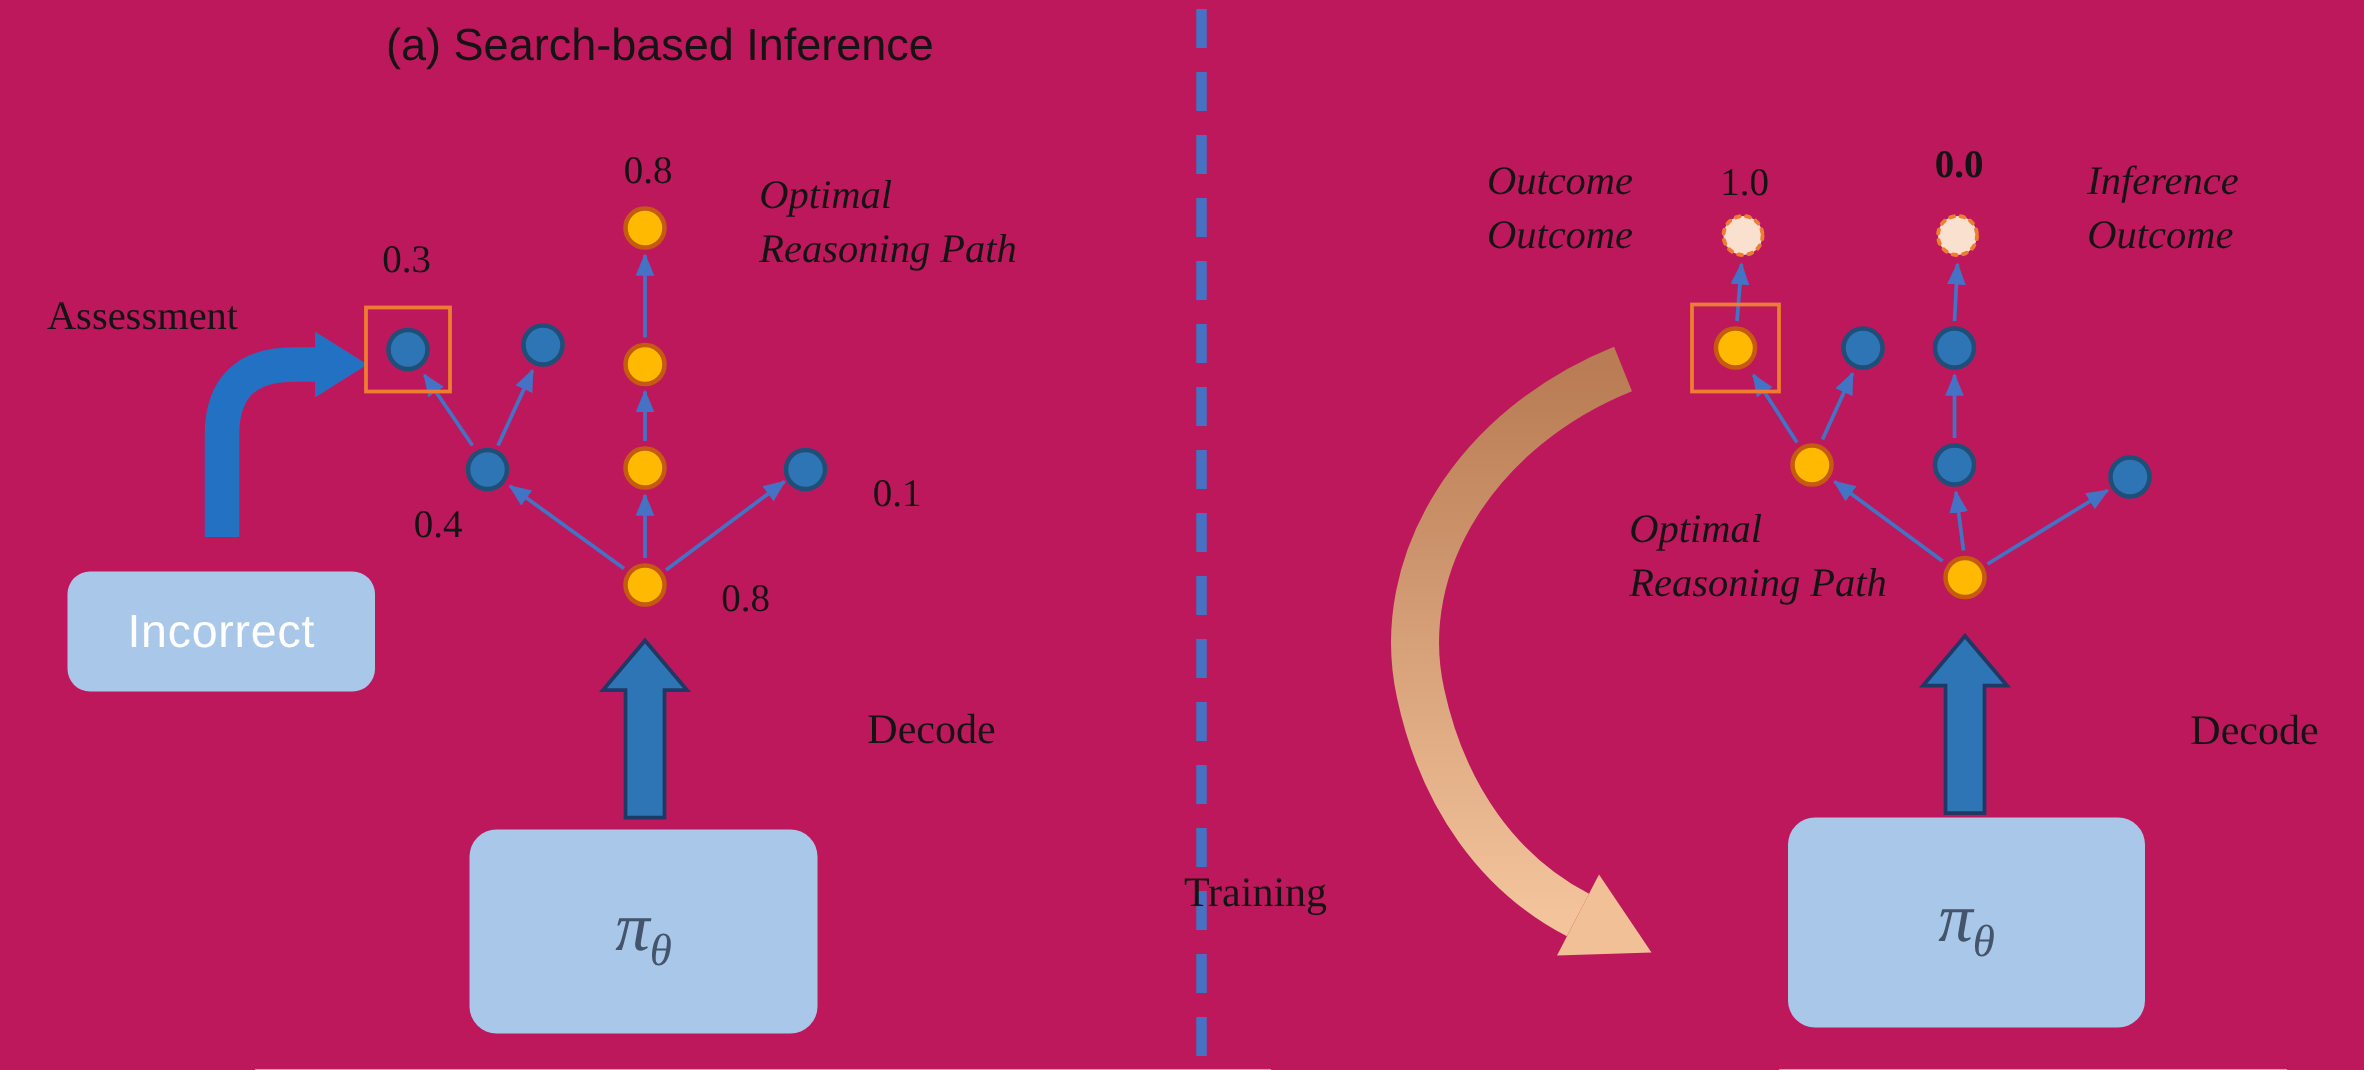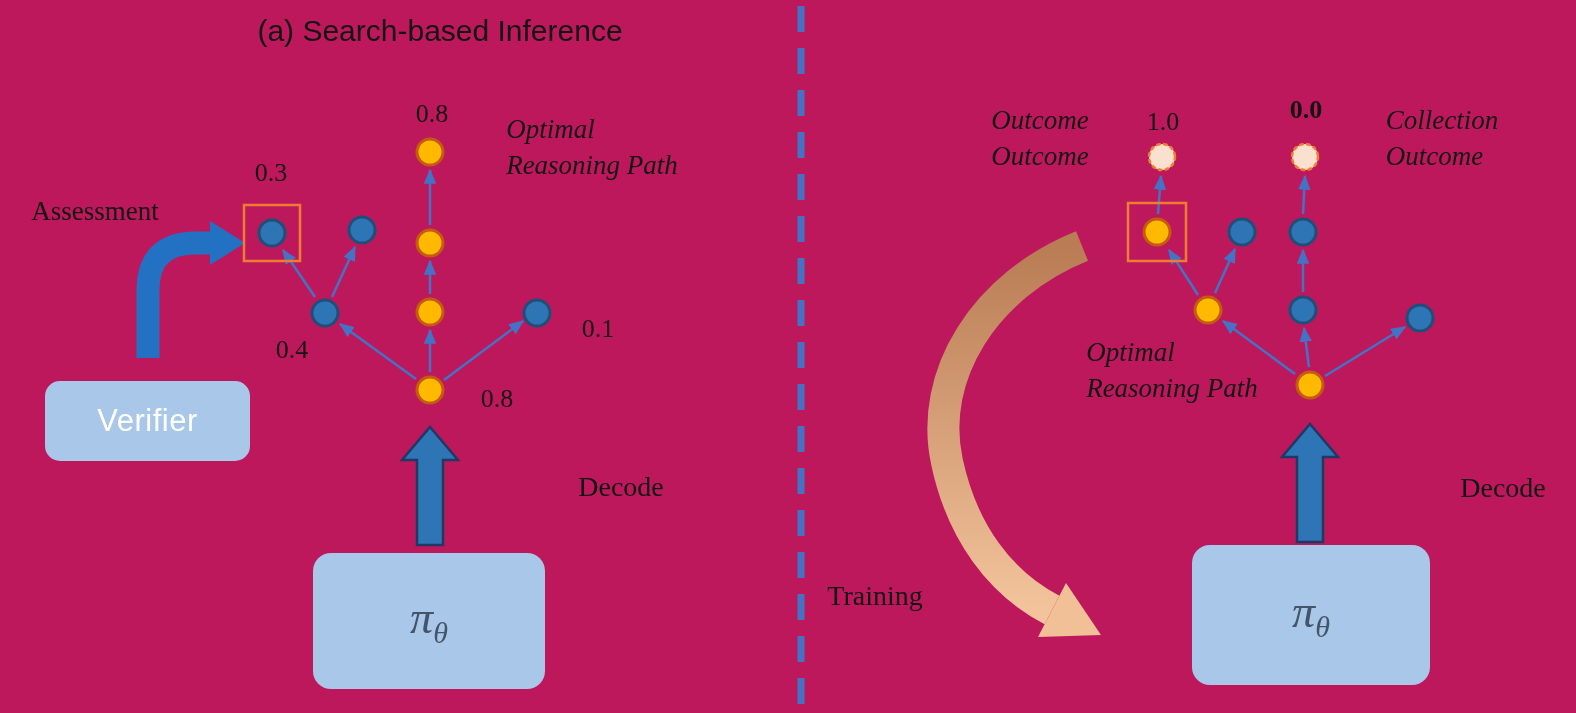--- a/index.html
+++ b/index.html
@@ -110,47 +110,47 @@
   <div class="abs score" style="left:497px; top:399px;">0.8</div>
 
   <div class="abs ital" style="left:592px; top:148px;">
     <div>Optimal</div>
     <div>Reasoning Path</div>
   </div>
 
   <div class="abs lbl" style="left:621px; top:487px; font-size:28px;">Decode</div>
 
   <div class="bluebox verifier-box" style="left:45px; top:381px; width:205px; height:80px;">
-    <span class="verifier-label">Verifier</span>
+    <span class="verifier-label">Incorrect</span>
   </div>
 
   <div class="bluebox pi-box" style="left:313px; top:553px; width:232px; height:136px;">
     <span class="pi-label"><span>π</span><sub>θ</sub></span>
   </div>
 
 
   <div class="abs ital" style="left:1040px; top:139px;">
     <div>Outcome</div>
     <div>Outcome</div>
   </div>
 
   <div class="abs score" style="left:1163px; top:122px;">1.0</div>
   <div class="abs score" style="left:1306px; top:110px;font-weight:bold;">0.0</div>
 
   <div class="abs ital" style="left:1442px; top:139px;">
-    <div>Collection</div>
+    <div>Inference</div>
     <div>Outcome</div>
   </div>
 
   <div class="abs ital" style="left:1172px; top:371px;">
     <div>Optimal</div>
     <div>Reasoning Path</div>
   </div>
 
   <div class="abs lbl" style="left:1503px; top:488px; font-size:28px;">Decode</div>
 
-  <div class="abs lbl" style="left:875px; top:596px; font-size:28px;">Training</div>
+  <div class="abs lbl" style="left:837px; top:596px; font-size:28px;">Training</div>
 
   <div class="bluebox pi-box" style="left:1192px; top:545px; width:238px; height:140px;">
     <span class="pi-label"><span>π</span><sub>θ</sub></span>
   </div>
 
 </div>
 
 </body></html>

